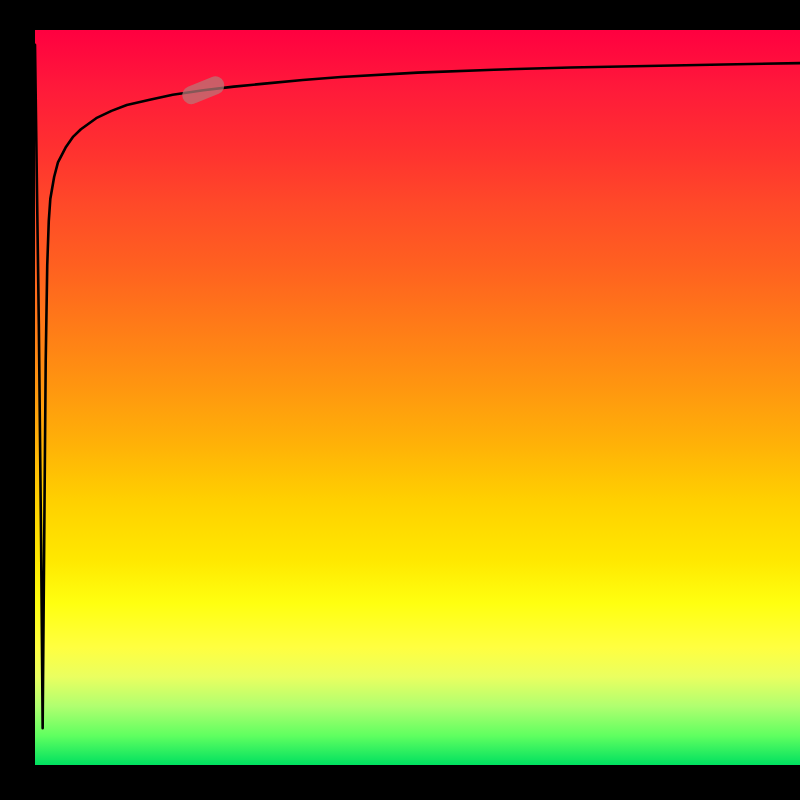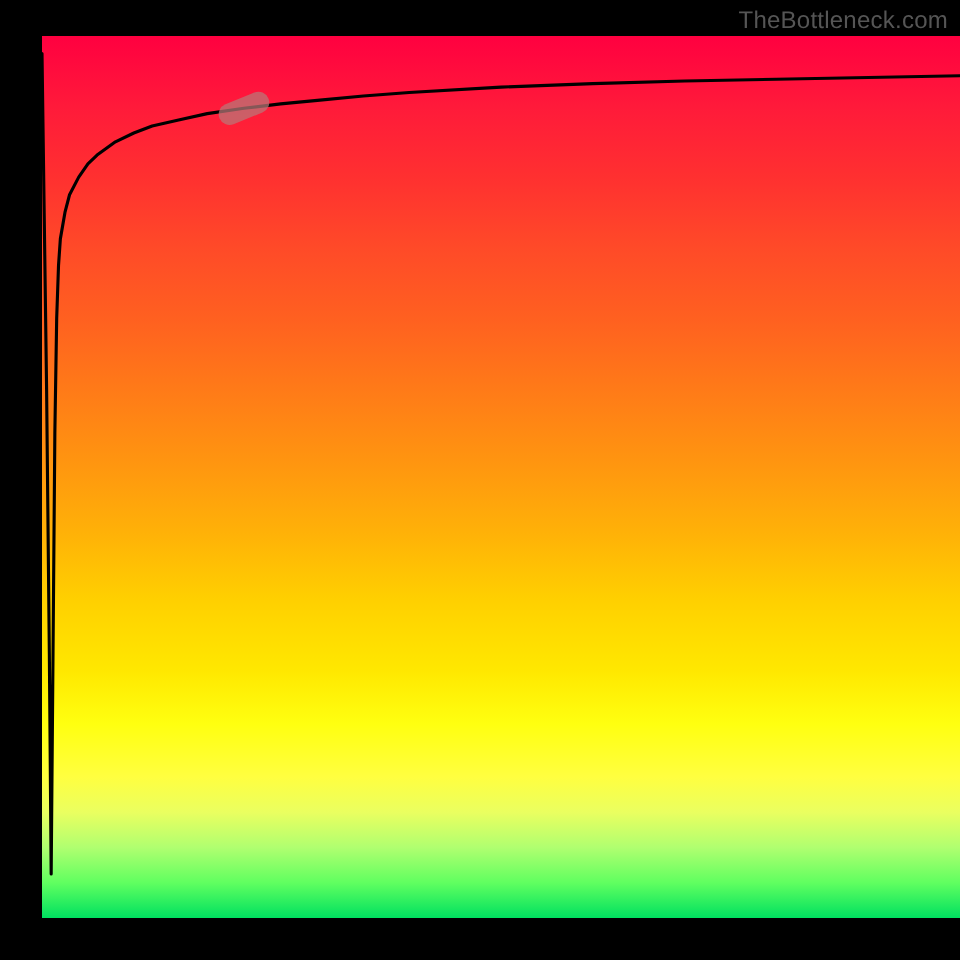--- a/index.html
+++ b/index.html
@@ -60,21 +60,20 @@
   .bottom-strip {
     position: absolute;
     left: 0; bottom: 0; width: 800px; height: 35px;
     background: #000;
   }
 </style>
 </head>
 <body>
 
 <div class="wrap">
-  <div class="attribution">TheBottleneck.com</div>
 
   <div class="left-strip"></div>
   <div class="bottom-strip"></div>
 
   <div class="plot-area">
     <div class="gradient-bg"></div>
     <svg class="curve-svg" viewBox="0 0 765 735" preserveAspectRatio="none">
       <path id="curve-path" class="curve" d="M0.00 14.70 L3.83 294.00 L6.12 514.50 L7.65 698.25 L9.18 514.50 L10.71 330.75 L12.24 235.20 L13.77 191.10 L15.30 169.05 L19.13 147.00 L22.95 132.30 L30.60 117.60 L38.25 106.58 L45.90 99.23 L61.20 88.20 L76.50 80.85 L91.80 74.97 L114.75 69.82 L137.70 64.68 L168.30 60.27 L198.90 56.60 L229.50 53.65 L267.75 49.98 L306.00 47.04 L382.50 42.63 L459.00 39.69 L535.50 37.48 L612.00 36.01 L688.50 34.55 L765.00 33.08"></path>
       <g id="marker-g" transform="translate(168.30,60.27) rotate(-22)">
           <rect x="-22" y="-9" width="44" height="18" rx="9" ry="9" class="marker"></rect>

